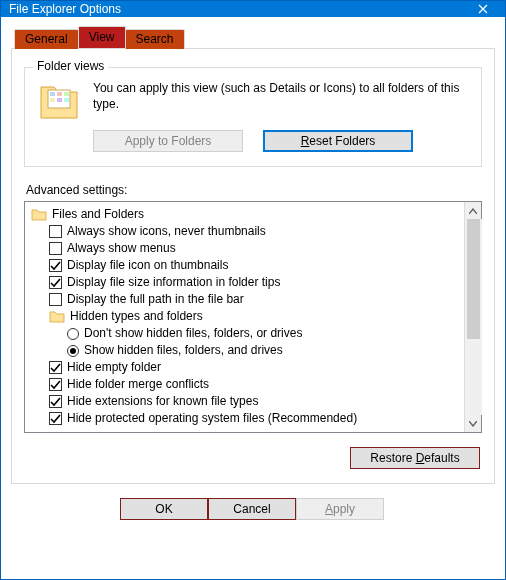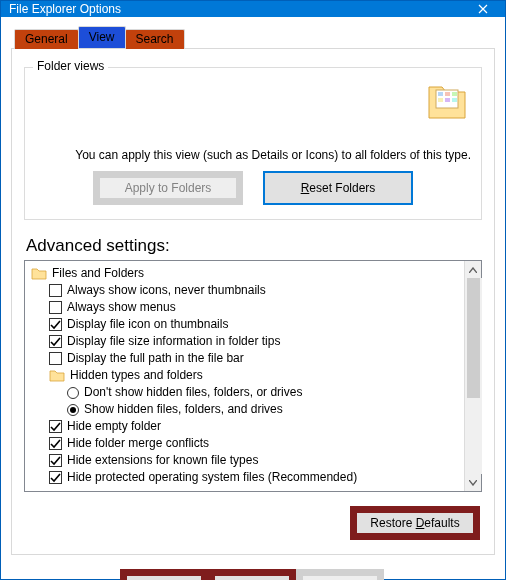--- a/index.html
+++ b/index.html
@@ -5,32 +5,32 @@
   * { box-sizing: border-box; font-family: "Segoe UI", Tahoma, sans-serif; }
   body { margin: 0; background: #fff; }
   .window { width: 506px; height: 580px; border: 1px solid #005fb8; background: #fff; display: flex; flex-direction: column; }
   .titlebar { height: 16px; background: #0078d7; color: #fff; display: flex; align-items: center; padding: 0 0 0 8px; font-size: 12px; }
   .titlebar .title { flex: 1; }
   .titlebar .close { width: 45px; height: 30px; display: flex; align-items: center; justify-content: center; cursor: pointer; }
   .titlebar .close svg { width: 10px; height: 10px; }
   .content { flex: 1; padding: 8px 10px 10px 10px; display: flex; flex-direction: column; }
   .tabs { display: flex; align-items: flex-end; height: 23px; padding-left: 3px; }
   .tab { font-size: 12px; color: #000; padding: 2px 10px 3px 10px; border: 1px solid #d9d9d9; border-bottom: none; background: #c2410c; position: relative; top: 1px; cursor: pointer; border-radius: 2px 2px 0 0; margin-right: -1px; }
-  .tab.active { background: #1d4ed8; z-index: 2; top: 0; padding-top: 3px; padding-bottom: 4px; border-color: #d9d9d9; }
+  .tab.active { background: #b91c1c; z-index: 2; top: 0; padding-top: 3px; padding-bottom: 4px; border-color: #d9d9d9; }
   .tab-panel { border: 1px solid #d9d9d9; background: #fff; padding: 10px 12px 14px 12px; flex: 0 0 auto; }
   .fieldset { border: 1px solid #dcdcdc; padding: 12px 10px 14px 10px; position: relative; margin-top: 8px; }
   .fieldset-legend { position: absolute; top: -9px; left: 8px; background: #fff; padding: 0 4px; font-size: 12px; color: #000; }
-  .fv-row { display: flex; align-items: flex-end; gap: 25px; flex-direction: column; }
+  .fv-row { display: flex; align-items: flex-start; gap: 10px; }
   .fv-icon-wrap { width: 48px; display:flex; flex-direction:column; align-items:center; }
   .fv-desc { font-size: 12px; color: #000; line-height: 1.35; flex: 1; }
   .fv-buttons { display: flex; gap: 20px; margin-top: 8px; margin-left: 58px; }
-  .btn { font-size: 12px; padding: 3px 0; min-width: 150px; border: 7px solid #7f1d1d; background: #e1e1e1; color: #000; cursor: pointer; }
+  .btn { font-size: 12px; padding: 3px 0; min-width: 150px; border: 1px solid #7f1d1d; background: #e1e1e1; color: #000; cursor: pointer; }
   .btn.disabled { color: #838383; background: #eee; border-color: #d0d0d0; cursor: default; }
   .btn.blue { border: 1px solid #0078d7; box-shadow: inset 0 0 0 1px #0078d7; }
-  .adv-label { font-size: 17px; color: #000; margin: 16px 0 4px 2px; }
+  .adv-label { font-size: 12px; color: #000; margin: 16px 0 4px 2px; }
   .tree-wrap { border: 1px solid #828790; height: 232px; display: flex; }
   .tree { flex: 1; overflow: hidden; padding: 4px 2px; font-size: 12px; color: #000; }
   .scrollbar { width: 17px; background: #f0f0f0; border-left: 1px solid #dcdcdc; display: flex; flex-direction: column; align-items: center; }
   .scroll-btn { width: 17px; height: 17px; display: flex; align-items: center; justify-content: center; cursor: pointer; }
   .scroll-track { flex: 1; width: 17px; background: #f0f0f0; position: relative; }
   .scroll-thumb { position: absolute; top: 0; left: 2px; width: 13px; height: 120px; background: #cdcdcd; }
   .node { display: flex; align-items: center; height: 17px; line-height: 17px; }
   .indent0 { padding-left: 4px; }
   .indent1 { padding-left: 22px; }
   .indent2 { padding-left: 40px; }

